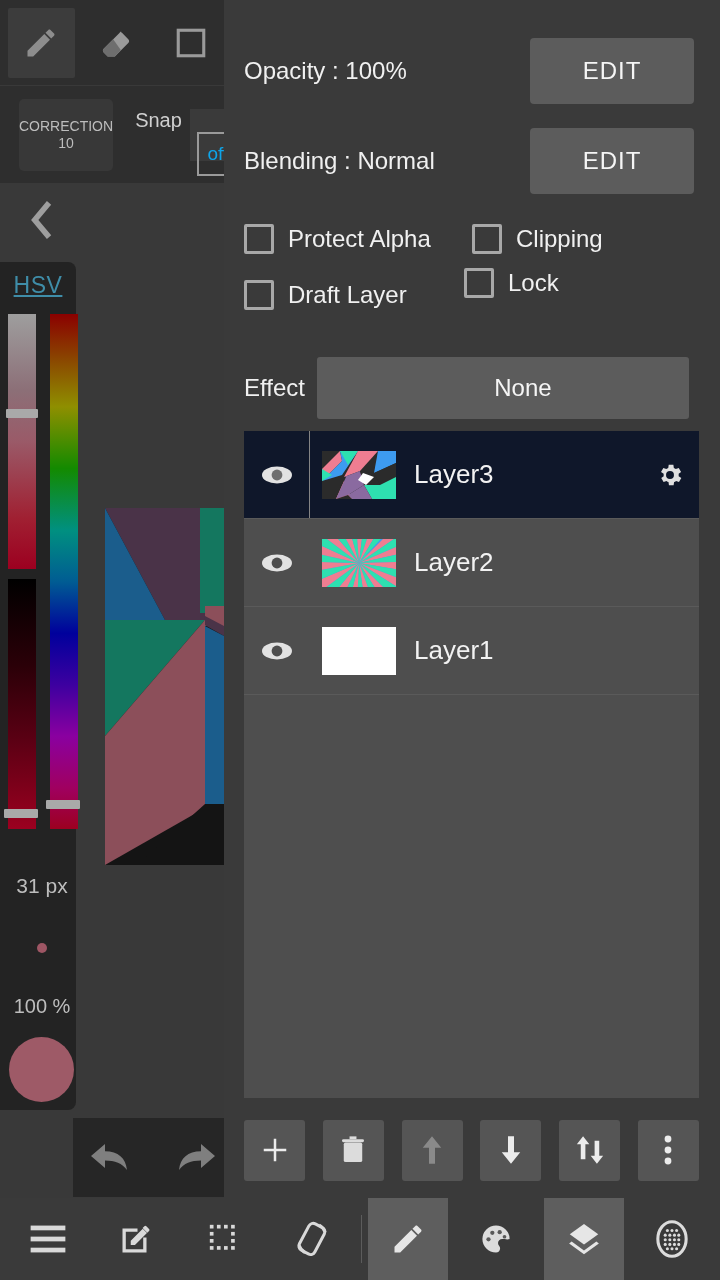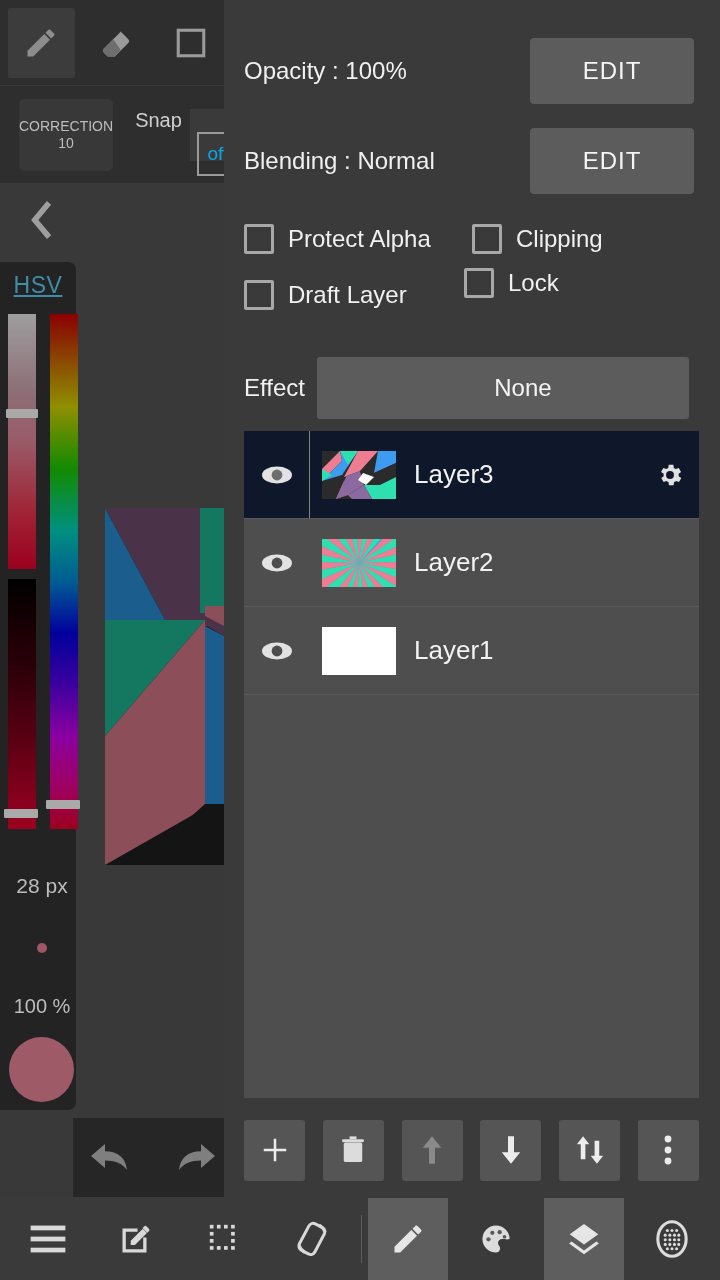--- a/index.html
+++ b/index.html
@@ -241,21 +241,21 @@
 
     <div class="bar" id="sat-bar"></div>
     <div class="handle" style="left:6px; top:147px; width:32px;"></div>
 
     <div class="bar" id="val-bar"></div>
     <div class="handle" style="left:4px; top:547px; width:34px;"></div>
 
     <div class="bar" id="hue-bar"></div>
     <div class="handle" style="left:46px; top:538px; width:34px;"></div>
 
-    <div id="brush-size">28 px</div>
+    <div id="brush-size">31 px</div>
     <div id="brush-dot"></div>
     <div id="brush-opacity">100 %</div>
     <div id="color-swatch"></div>
   </div>
 
   <div id="undo-redo">
     <svg width="48" height="40" viewBox="0 0 24 20">
       <path d="M9 3 L2 9 L9 15 L9 11.2 C14 11.2 17.6 12.6 20 16 C19.4 10 15.6 6.6 9 6.6 Z" fill="#7f7f7f"></path>
     </svg>
     <svg width="48" height="40" viewBox="0 0 24 20">

